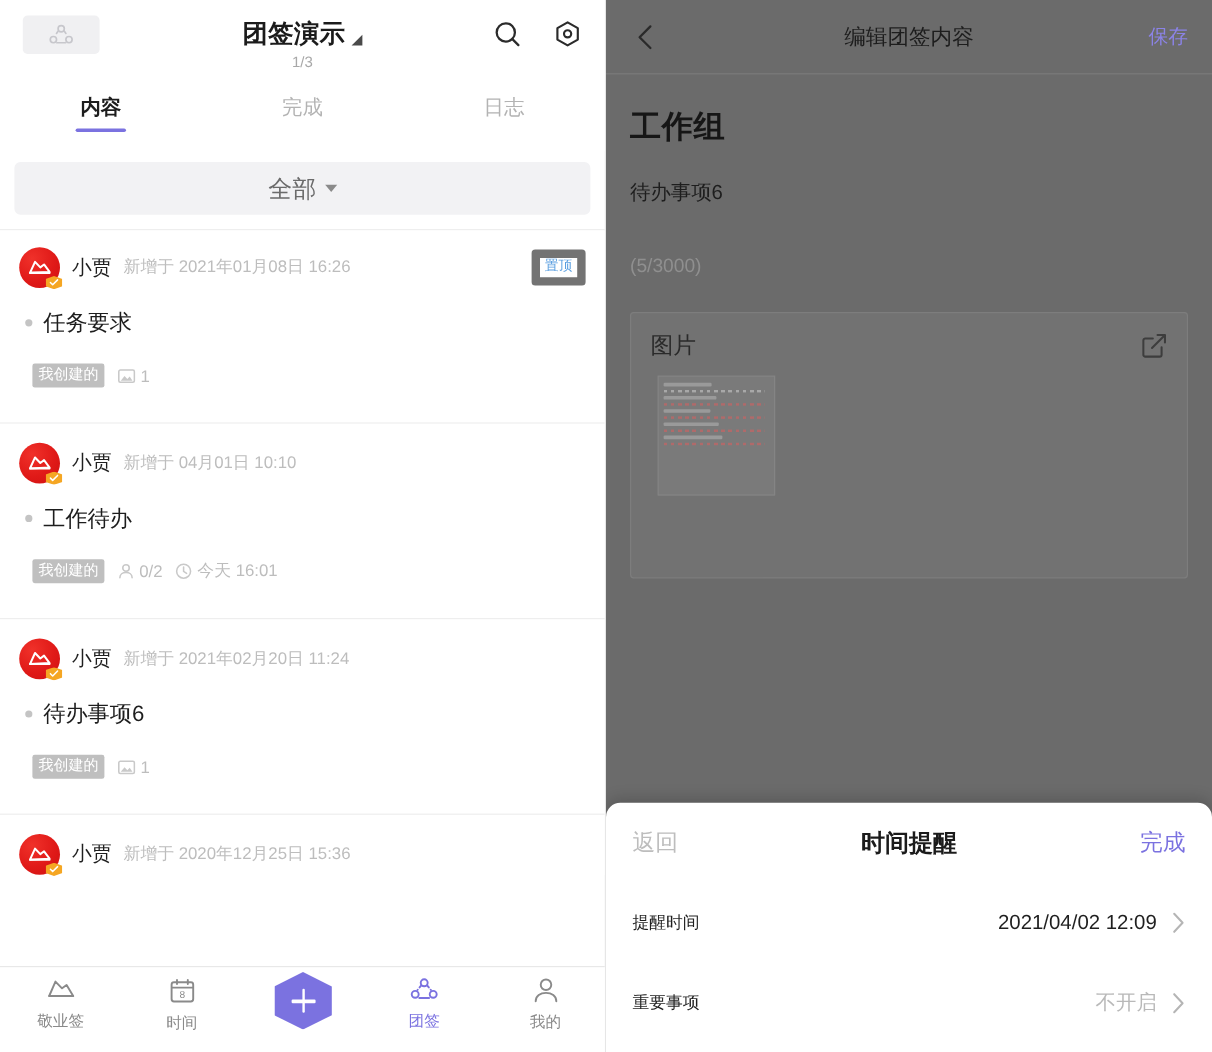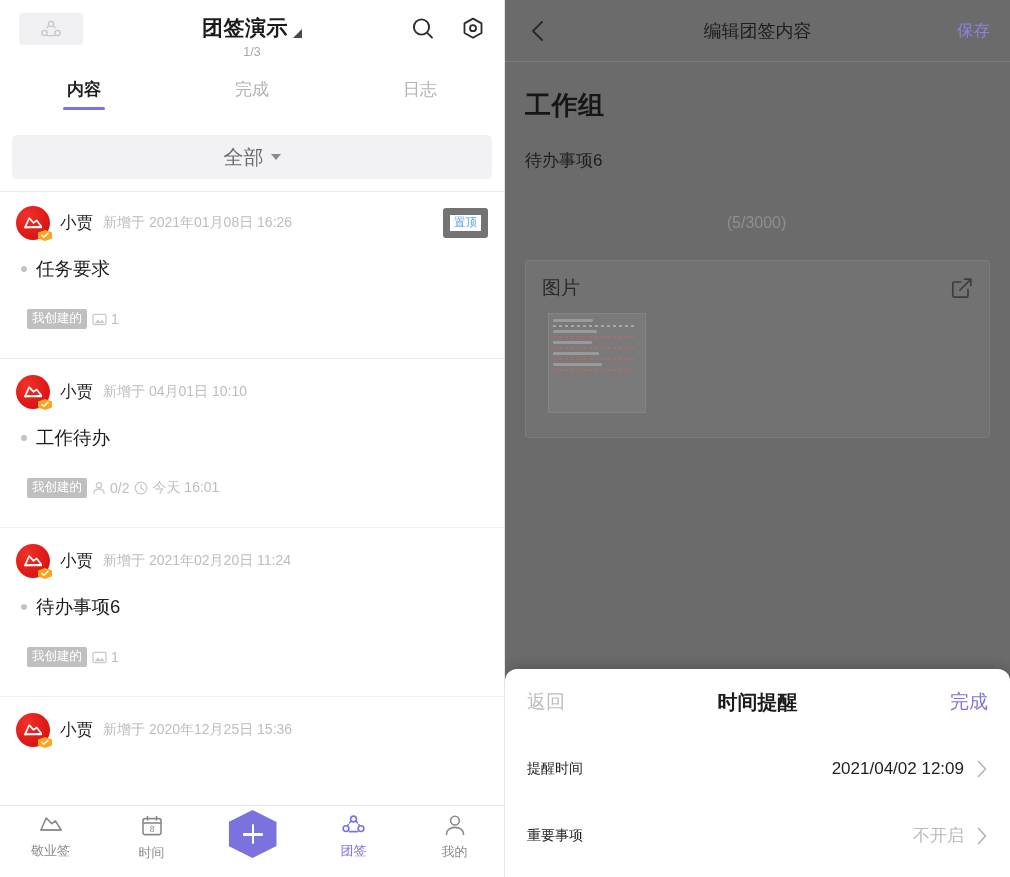--- a/index.html
+++ b/index.html
@@ -107,21 +107,21 @@
     position: absolute; right: 0; top: 2px;
     font-size: 11.5px; color: #5a9fe0;
     border: 7px solid #737373; border-radius: 3px;
     padding: 1px 4px 2px 4px; line-height: 1.15;
   }
 
   .note-title-row { display: flex; align-items: center; gap: 9px; margin-top: 16px; padding-left: 5px; }
   .bullet { width: 6px; height: 6px; border-radius: 50%; background: #c4c4c4; flex: 0 0 auto; }
   .note-title { font-size: 18.5px; color: #1d1d1d; font-weight: 500; }
 
-  .note-meta-row { display: flex; align-items: center; gap: 5px; margin-top: 28px; padding-left: 11px; padding-bottom: 15px; }
+  .note-meta-row { display: flex; align-items: center; gap: 11px; margin-top: 22px; padding-left: 11px; padding-bottom: 15px; }
   .tag-created {
     background: #bfbfbf; color: #ffffff; font-size: 12.5px;
     padding: 2px 5px 3px 5px; border-radius: 2px; line-height: 1.2;
   }
   .meta-chip { display: inline-flex; align-items: center; gap: 4px; font-size: 14px; color: #bdbdbd; }
   .meta-chip svg { display: block; }
 
   
   .bottom-nav {
     position: absolute; left: 0; bottom: 0; width: 505px; height: 72px;
@@ -163,25 +163,25 @@
     position: absolute; left: 0; right: 0; text-align: center;
     font-size: 18px; color: #1d1d1d; font-weight: 500;
   }
   .rp-save {
     position: absolute; right: 20px; font-size: 16.5px; color: #8b83e6;
   }
 
   .rp-body { position: relative; padding: 26px 20px 0 20px; }
   .rp-h1 { font-size: 26px; font-weight: 700; color: #161616; letter-spacing: .5px; }
   .rp-p { margin-top: 26px; font-size: 17px; color: #1e1e1e; }
-  .rp-count { margin-top: 42px; text-align: center; font-size: 16px; color: #8f8f8f; padding-right: 2px; }
+  .rp-count { margin-top: 42px; text-align: left; font-size: 16px; color: #8f8f8f; padding-right: 2px; }
 
   .img-card {
     margin: 28px 0 0 0;
-    height: 178px; background: #727272; border: 1px solid #7d7d7d; border-radius: 3px;
+    height: 222px; background: #727272; border: 1px solid #7d7d7d; border-radius: 3px;
     position: relative; padding: 14px 16px;
   }
   .img-card-title { font-size: 19px; color: #2a2a2a; font-weight: 500; }
   .img-edit-icon { position: absolute; right: 16px; top: 16px; }
   .thumb {
     position: absolute; left: 22px; top: 52px;
     width: 98px; height: 100px; background: #7a7a7a;
     border: 1px solid #848484; overflow: hidden;
     display: flex; flex-direction: column; gap: 3px; padding: 5px 4px;
   }

